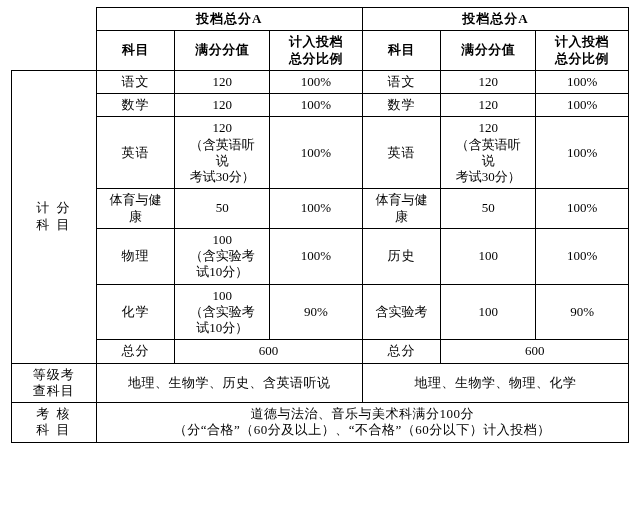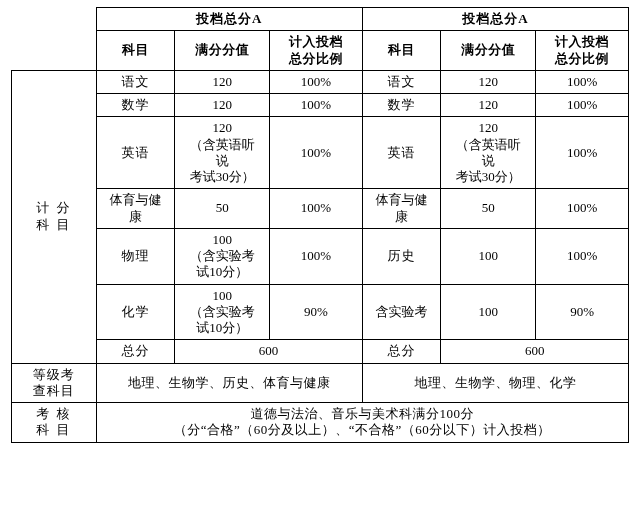--- a/index.html
+++ b/index.html
@@ -213,21 +213,21 @@
         <td colspan="2" class="num">600</td>
         <td class="total-label">总分</td>
         <td colspan="2" class="num">600</td>
       </tr>
 
       <tr>
         <td class="rowlabel" style="letter-spacing:1px;">
           <span class="line">等级考</span>
           <span class="line">查科目</span>
         </td>
-        <td colspan="3" class="grade-cell">地理、生物学、历史、体育与健康</td>
+        <td colspan="3" class="grade-cell">地理、生物学、历史、含英语听说</td>
         <td colspan="3" class="grade-cell">地理、生物学、物理、化学</td>
       </tr>
 
       <tr>
         <td class="rowlabel" style="letter-spacing:2px;margin-top:31px;">
           <span class="line">考 核</span>
           <span class="line">科 目</span>
         </td>
         <td colspan="6" class="assess-cell">
           <span class="line">道德与法治、音乐与美术科满分100分</span>

